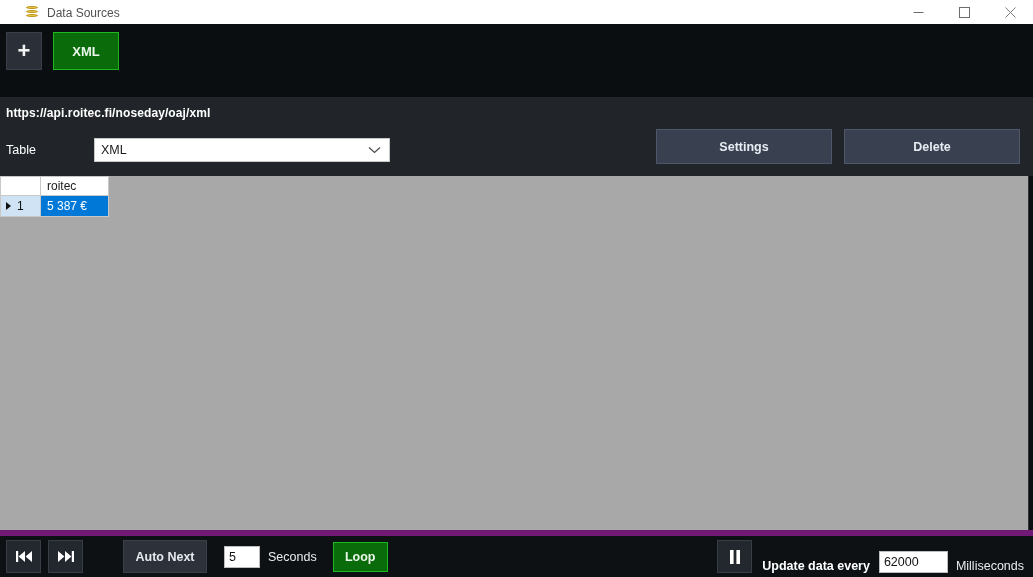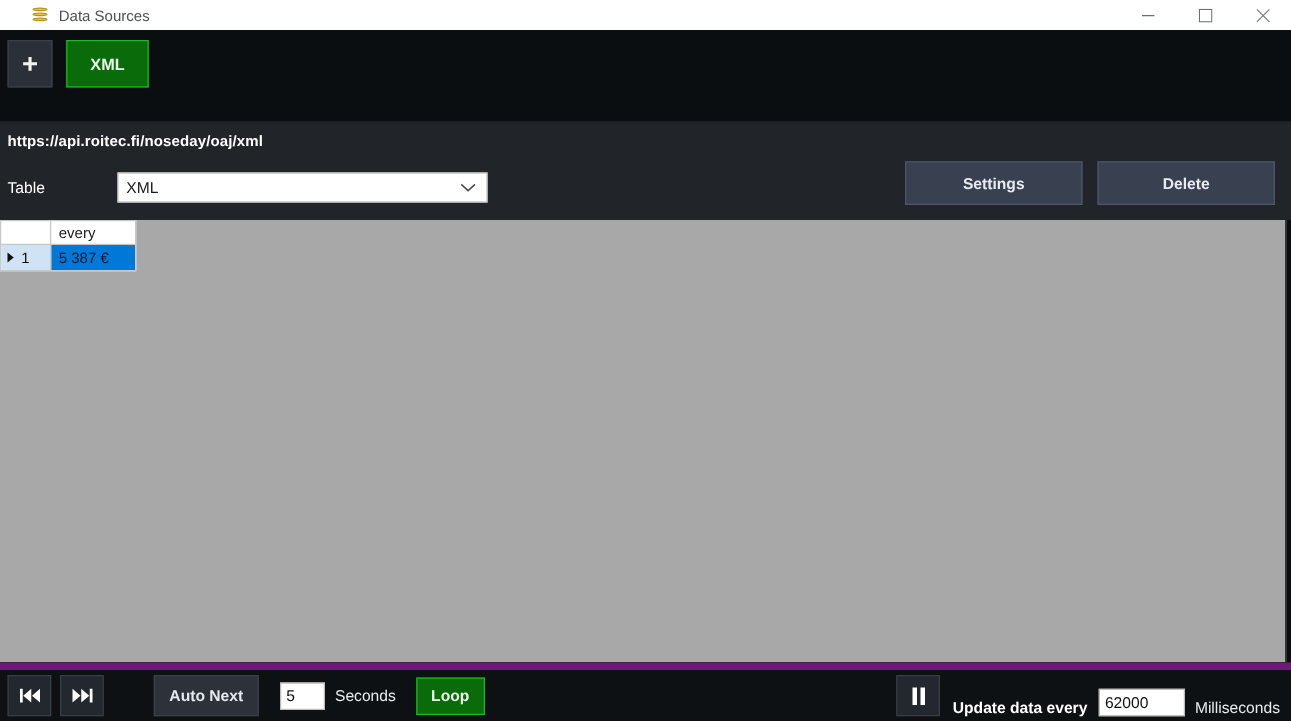--- a/index.html
+++ b/index.html
@@ -157,21 +157,21 @@
     transform: translateY(-50%);
     color: #4b4b4b;
   }
   .panel-actions {
     position: absolute;
     right: 13px; top: 32px;
     display: flex;
     gap: 12px;
   }
   .btn-flat {
-    width: 142px; height: 35px;
+    width: 176px; height: 35px;
     background: #394150;
     border: 1px solid #4d566b;
     color: #e8ecf2;
     font-size: 12.5px;
     font-weight: bold;
     display: flex;
     align-items: center;
     justify-content: center;
     cursor: pointer;
   }
@@ -226,21 +226,21 @@
     position: absolute;
     left: 5px; top: 50%;
     transform: translateY(-50%);
     width: 0; height: 0;
     border-left: 5px solid #111111;
     border-top: 4px solid transparent;
     border-bottom: 4px solid transparent;
   }
   .grid .cell-selected {
     background: #0078d7;
-    color: #0f172a;
+    color: #ffffff;
     padding-left: 6px;
   }
 
   
   .bottombar {
     height: 47px;
     flex: none;
     background: #0d1114;
     border-top: 6px solid #701a75;
     display: flex;
@@ -383,21 +383,21 @@
       <div class="btn-flat">Delete</div>
     </div>
   </div>
 
   <div class="content">
     <div class="grid-surface">
       <table class="grid">
         <thead>
           <tr>
             <th class="corner-head"></th>
-            <th class="col-head">every</th>
+            <th class="col-head">roitec</th>
           </tr>
         </thead>
         <tbody>
           <tr>
             <td class="rowhdr">
               <span class="caret"></span>
               <span>1</span>
             </td>
             <td class="cell-selected">5 387 €</td>
           </tr>

